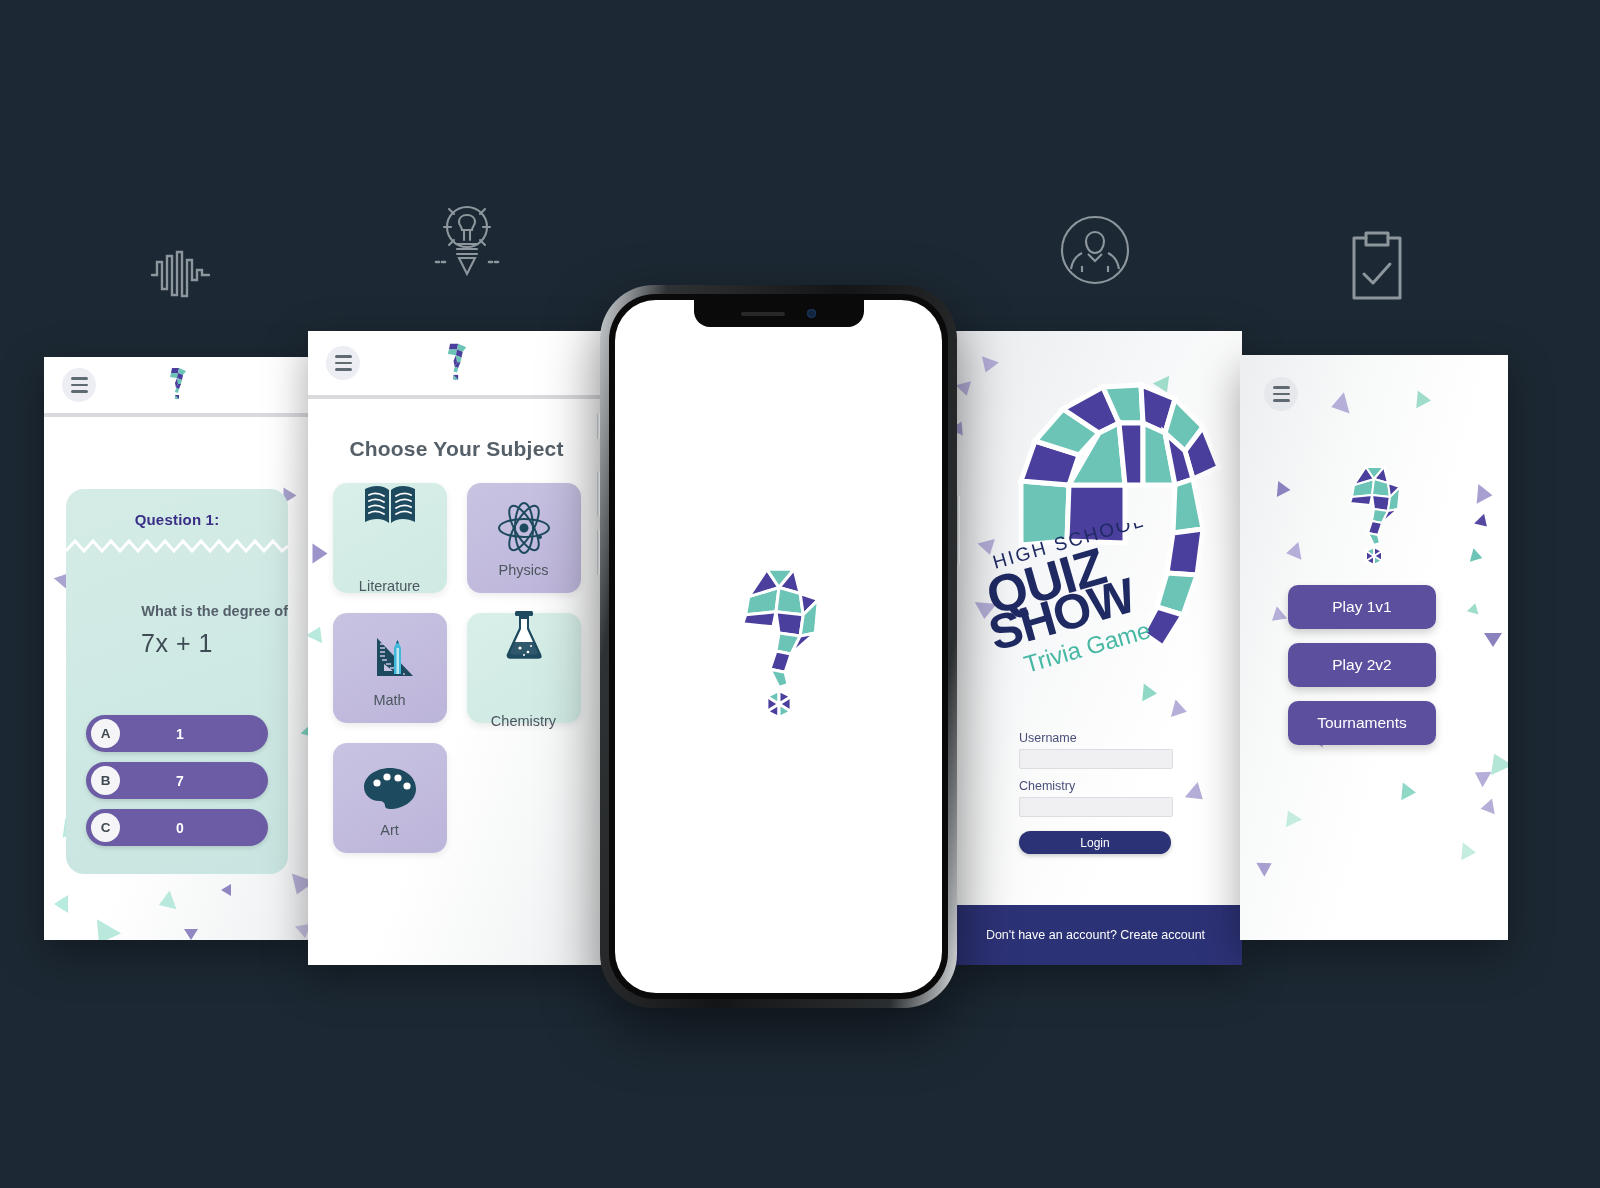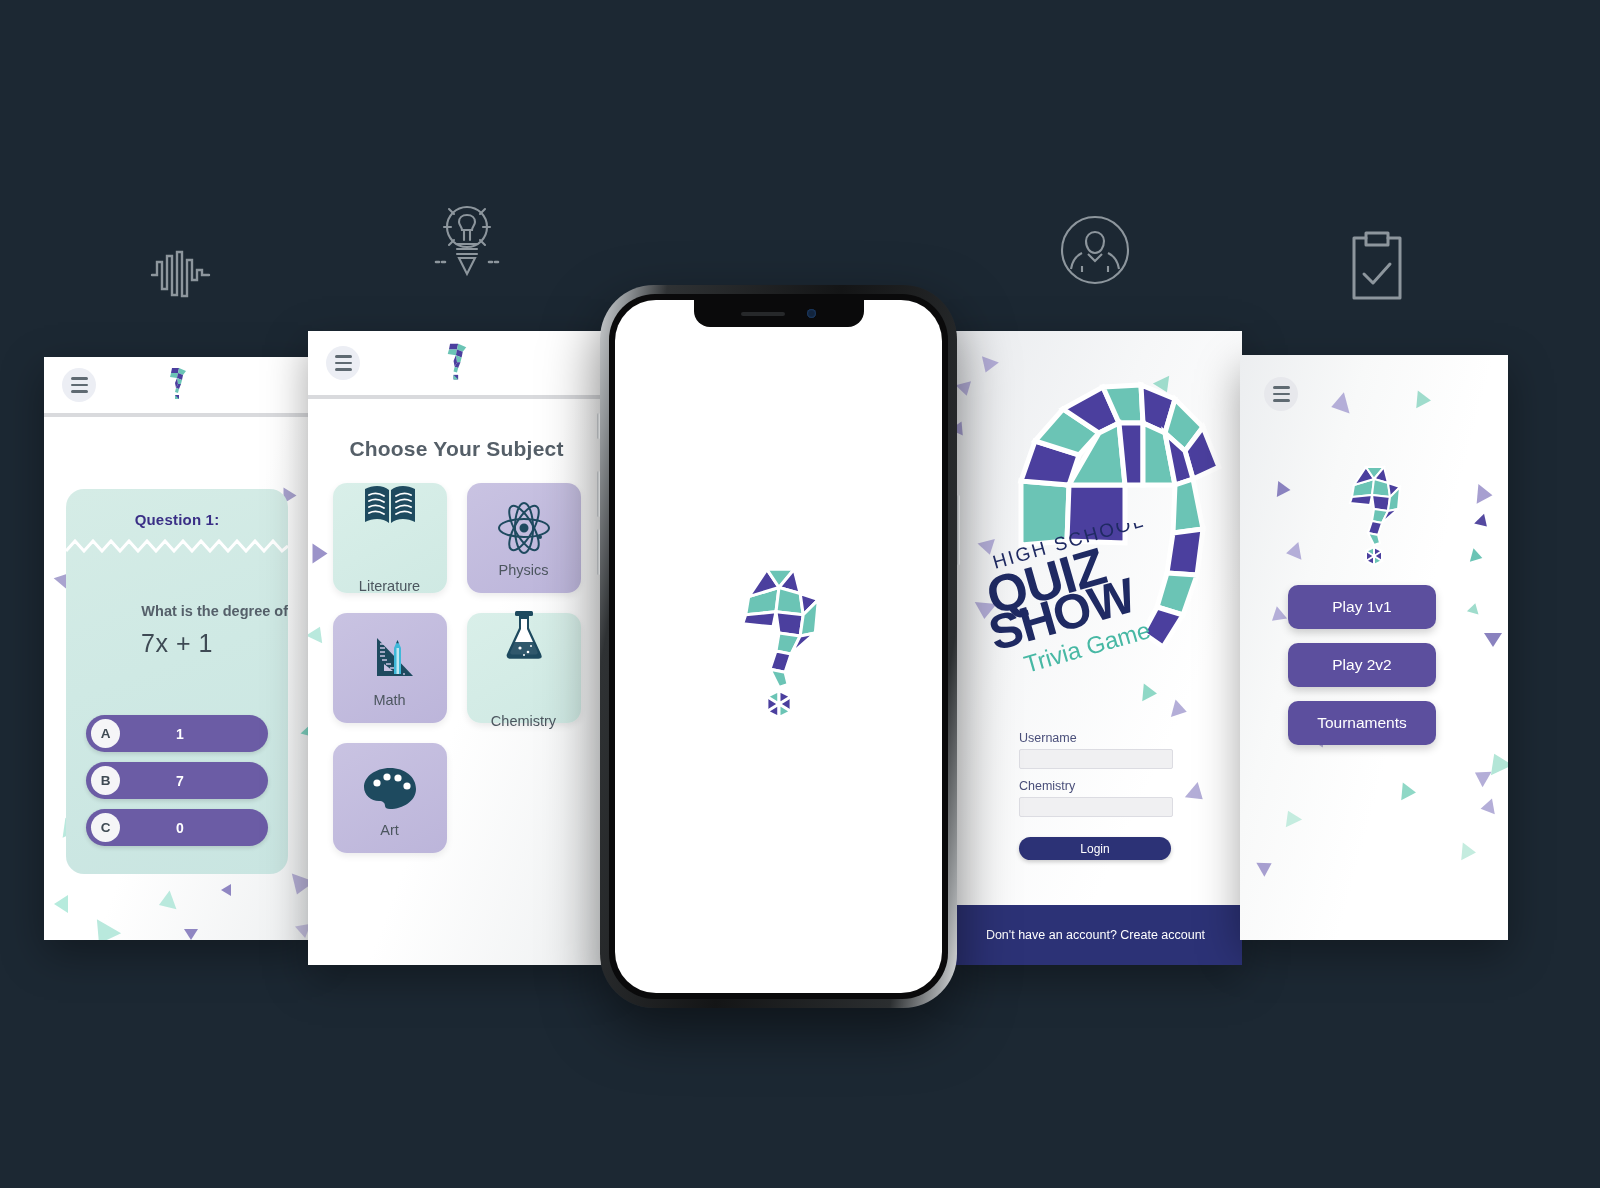--- a/index.html
+++ b/index.html
@@ -115,21 +115,21 @@
   .logo-big { position: absolute; left: 58px; top: 32px; }
   .logo-word { position: absolute; left: 38px; top: 192px; width: 230px; height: 150px; }
   .login-form { position: absolute; left: 70px; top: 400px; width: 154px; }
   .fld-label { font-size: 12.5px; color: #4a4f7a; margin-bottom: 4px; }
   .fld-input {
     width: 154px; height: 20px; background: #f0f0f2;
     border: 1px solid #dcdce2; border-radius: 2px; margin-bottom: 10px;
     font-family: inherit; font-size: 11px; padding: 0 4px; color: #333;
   }
   .login-btn {
-    width: 152px; height: 23px; margin-top: 10px;
+    width: 152px; height: 23px; margin-top: 4px;
     background: #2c3276; color: #fff; border: none; border-radius: 12px;
     font-family: inherit; font-size: 12px; cursor: pointer;
     box-shadow: 0 2px 4px rgba(0,0,0,.2);
   }
   .login-footer {
     position: absolute; left: 0; bottom: 0; width: 100%; height: 60px;
     background: #2c3276; display: flex; align-items: center; justify-content: center;
   }
   .login-footer span { color: #fff; font-size: 12.5px; cursor: pointer; }
 

